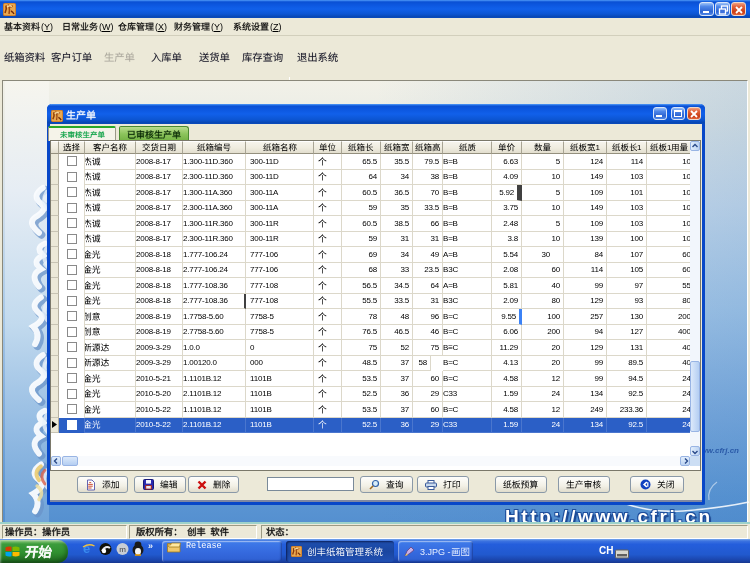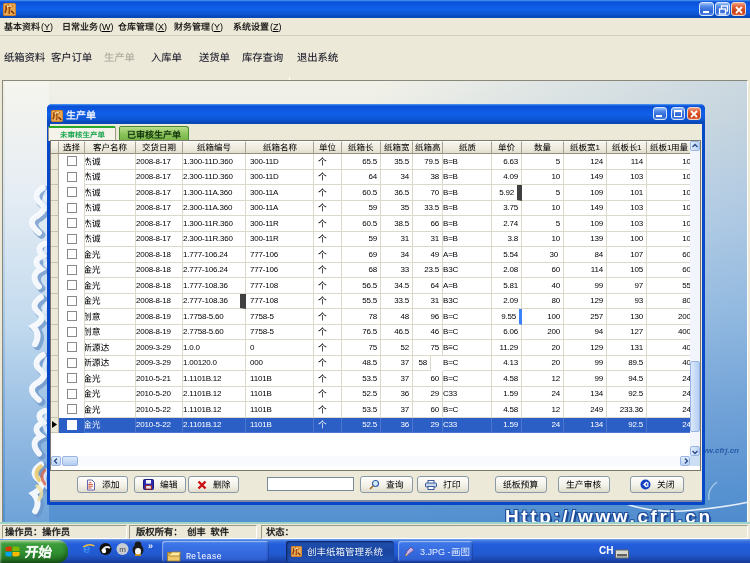--- a/index.html
+++ b/index.html
@@ -616,21 +616,21 @@
         <div class="ab" style="left:330px;top:0;width:32px;height:100%;border-right:1px solid #DCD8CA;border-bottom:1px solid #DCD8CA;overflow:hidden">
           <div class="fx num" style="right:3px;top:0;height:100%;color:#000">38.5</div>
         </div>
         <div class="ab" style="left:362px;top:0;width:30px;height:100%;border-right:1px solid #DCD8CA;border-bottom:1px solid #DCD8CA;overflow:hidden">
           <div class="fx num" style="right:3px;top:0;height:100%;color:#000">66</div>
         </div>
         <div class="ab" style="left:392px;top:0;width:49px;height:100%;border-right:1px solid #DCD8CA;border-bottom:1px solid #DCD8CA;overflow:hidden">
           <div class="fx num" style="left:0px;top:0;height:100%;color:#000">B=B</div>
         </div>
         <div class="ab" style="left:441px;top:0;width:30px;height:100%;border-right:1px solid #DCD8CA;border-bottom:1px solid #DCD8CA;overflow:hidden">
-          <div class="fx num" style="right:3px;top:0;height:100%;color:#000">2.74</div>
+          <div class="fx num" style="right:3px;top:0;height:100%;color:#000">2.48</div>
         </div>
         <div class="ab" style="left:471px;top:0;width:42px;height:100%;border-right:1px solid #DCD8CA;border-bottom:1px solid #DCD8CA;overflow:hidden">
           <div class="fx num" style="right:3px;top:0;height:100%;color:#000">5</div>
         </div>
         <div class="ab" style="left:513px;top:0;width:43px;height:100%;border-right:1px solid #DCD8CA;border-bottom:1px solid #DCD8CA;overflow:hidden">
           <div class="fx num" style="right:3px;top:0;height:100%;color:#000">109</div>
         </div>
         <div class="ab" style="left:556px;top:0;width:40px;height:100%;border-right:1px solid #DCD8CA;border-bottom:1px solid #DCD8CA;overflow:hidden">
           <div class="fx num" style="right:3px;top:0;height:100%;color:#000">103</div>
         </div>
@@ -733,21 +733,21 @@
         <div class="ab" style="left:362px;top:0;width:30px;height:100%;border-right:1px solid #DCD8CA;border-bottom:1px solid #DCD8CA;overflow:hidden">
           <div class="fx num" style="right:3px;top:0;height:100%;color:#000">49</div>
         </div>
         <div class="ab" style="left:392px;top:0;width:49px;height:100%;border-right:1px solid #DCD8CA;border-bottom:1px solid #DCD8CA;overflow:hidden">
           <div class="fx num" style="left:0px;top:0;height:100%;color:#000">A=B</div>
         </div>
         <div class="ab" style="left:441px;top:0;width:30px;height:100%;border-right:1px solid #DCD8CA;border-bottom:1px solid #DCD8CA;overflow:hidden">
           <div class="fx num" style="right:3px;top:0;height:100%;color:#000">5.54</div>
         </div>
         <div class="ab" style="left:471px;top:0;width:42px;height:100%;border-right:1px solid #DCD8CA;border-bottom:1px solid #DCD8CA;overflow:hidden">
-          <div class="fx num" style="right:5px;top:0;height:100%;color:#000">30</div>
+          <div class="fx num" style="right:13px;top:0;height:100%;color:#000">30</div>
         </div>
         <div class="ab" style="left:513px;top:0;width:43px;height:100%;border-right:1px solid #DCD8CA;border-bottom:1px solid #DCD8CA;overflow:hidden">
           <div class="fx num" style="right:3px;top:0;height:100%;color:#000">84</div>
         </div>
         <div class="ab" style="left:556px;top:0;width:40px;height:100%;border-right:1px solid #DCD8CA;border-bottom:1px solid #DCD8CA;overflow:hidden">
           <div class="fx num" style="right:3px;top:0;height:100%;color:#000">107</div>
         </div>
         <div class="ab" style="left:596px;top:0;width:52px;height:100%;border-right:1px solid #DCD8CA;border-bottom:1px solid #DCD8CA;overflow:hidden">
           <div class="fx num" style="right:3px;top:0;height:100%;color:#000">600</div>
         </div>
@@ -875,21 +875,21 @@
           <div class="fx" style="left:-2px;top:0;height:100%">
             <svg style="width:17.6px;height:8.8px;" viewBox="0 0 2000 1000" fill="#000">
               <use href="#c91d1" x="0"></use>
               <use href="#c5149" x="1000"></use>
             </svg>
           </div>
         </div>
         <div class="ab" style="left:85px;top:0;width:47px;height:100%;border-right:1px solid #DCD8CA;border-bottom:1px solid #DCD8CA;overflow:hidden">
           <div class="fx num" style="left:0px;top:0;height:100%;color:#000">2008-8-18</div>
         </div>
-        <div class="ab" style="left:132px;top:0;width:63px;height:100%;border-right:6px solid #404040;border-bottom:1px solid #DCD8CA;overflow:hidden">
+        <div class="ab" style="left:132px;top:0;width:63px;height:100%;border-right:2px solid #404040;border-bottom:1px solid #DCD8CA;overflow:hidden">
           <div class="fx num" style="left:0px;top:0;height:100%;color:#000">2.777-108.36</div>
         </div>
         <div class="ab" style="left:195px;top:0;width:68px;height:100%;border-right:1px solid #DCD8CA;border-bottom:1px solid #DCD8CA;overflow:hidden">
           <div class="fx num" style="left:4px;top:0;height:100%;color:#000">777-108</div>
         </div>
         <div class="ab" style="left:263px;top:0;width:28px;height:100%;border-right:1px solid #DCD8CA;border-bottom:1px solid #DCD8CA;overflow:hidden">
           <div class="fx" style="left:4px;top:0;height:100%">
             <svg style="width:8.8px;height:8.8px;" viewBox="0 0 1000 1000" fill="#000">
               <use href="#c4e2a" x="0"></use>
             </svg>
@@ -1561,21 +1561,21 @@
         <circle cx="6.5" cy="7" r="6" fill="#C8CDD4"></circle>
         <text x="6.5" y="10" text-anchor="middle" font-size="8" fill="#444">m</text>
       </svg></div>
     <div class="ab" style="left:131px;top:2px;width:14px;height:15px"><svg width="14" height="15" viewBox="0 0 14 15">
         <ellipse cx="7" cy="9" rx="5.5" ry="5.8" fill="#1A1A1A"></ellipse>
         <circle cx="7" cy="4" r="3.4" fill="#1A1A1A"></circle>
         <ellipse cx="7" cy="10.5" rx="3" ry="3.4" fill="#F4F4F4"></ellipse>
         <path d="M4 14h6" stroke="#E8A010" stroke-width="1.6"></path>
       </svg></div>
     <div class="ab" style="left:148px;top:2px;color:#E8F0FA;font-size:9px;font-weight:bold">»</div>
-    <div class="ab" style="left:162px;top:2px;width:107px;height:21px;border-radius:3px;background:linear-gradient(180deg,#5E95F2 0%,#3D78E8 10%,#3468DD 60%,#2E5FD0 100%);box-shadow:inset -1px -1px 2px rgba(0,20,90,0.5),inset 1px 1px 1px rgba(255,255,255,0.45);display:flex;align-items:flex-end;padding-left:5px;overflow:hidden">
+    <div class="ab" style="left:162px;top:2px;width:120px;height:21px;border-radius:3px;background:linear-gradient(180deg,#5E95F2 0%,#3D78E8 10%,#3468DD 60%,#2E5FD0 100%);box-shadow:inset -1px -1px 2px rgba(0,20,90,0.5),inset 1px 1px 1px rgba(255,255,255,0.45);display:flex;align-items:flex-start;padding-left:5px;overflow:hidden">
       <svg width="14" height="12" viewBox="0 0 14 12" style="margin-right:5px;flex:none">
         <path d="M0.5 2.5h5l1.5 1.5h6v7h-12.5z" fill="#F0C86A" stroke="#A07820" stroke-width="0.8"></path>
         <path d="M2 6h10.5l1-4h-9l-1 2h-3z" fill="#FFE8A0" stroke="#A07820" stroke-width="0.8"></path>
       </svg>
       <span style="color:#fff;font-size:8.5px;font-family:'Liberation Mono',monospace">Release</span>
     </div>
     <div class="ab" style="left:286px;top:2px;width:108px;height:21px;border-radius:3px;background:linear-gradient(180deg,#1E4FB0 0%,#1A46A0 50%,#2050B4 100%);box-shadow:inset 1px 1px 2px rgba(0,0,30,0.6);display:flex;align-items:center;padding-left:5px;overflow:hidden">
       <span style="margin-right:5px;display:flex">
         <svg width="11" height="11" viewBox="0 0 13 13" style="flex:none">
           <rect x="0" y="0" width="13" height="13" rx="1.5" fill="#C87828"></rect>

